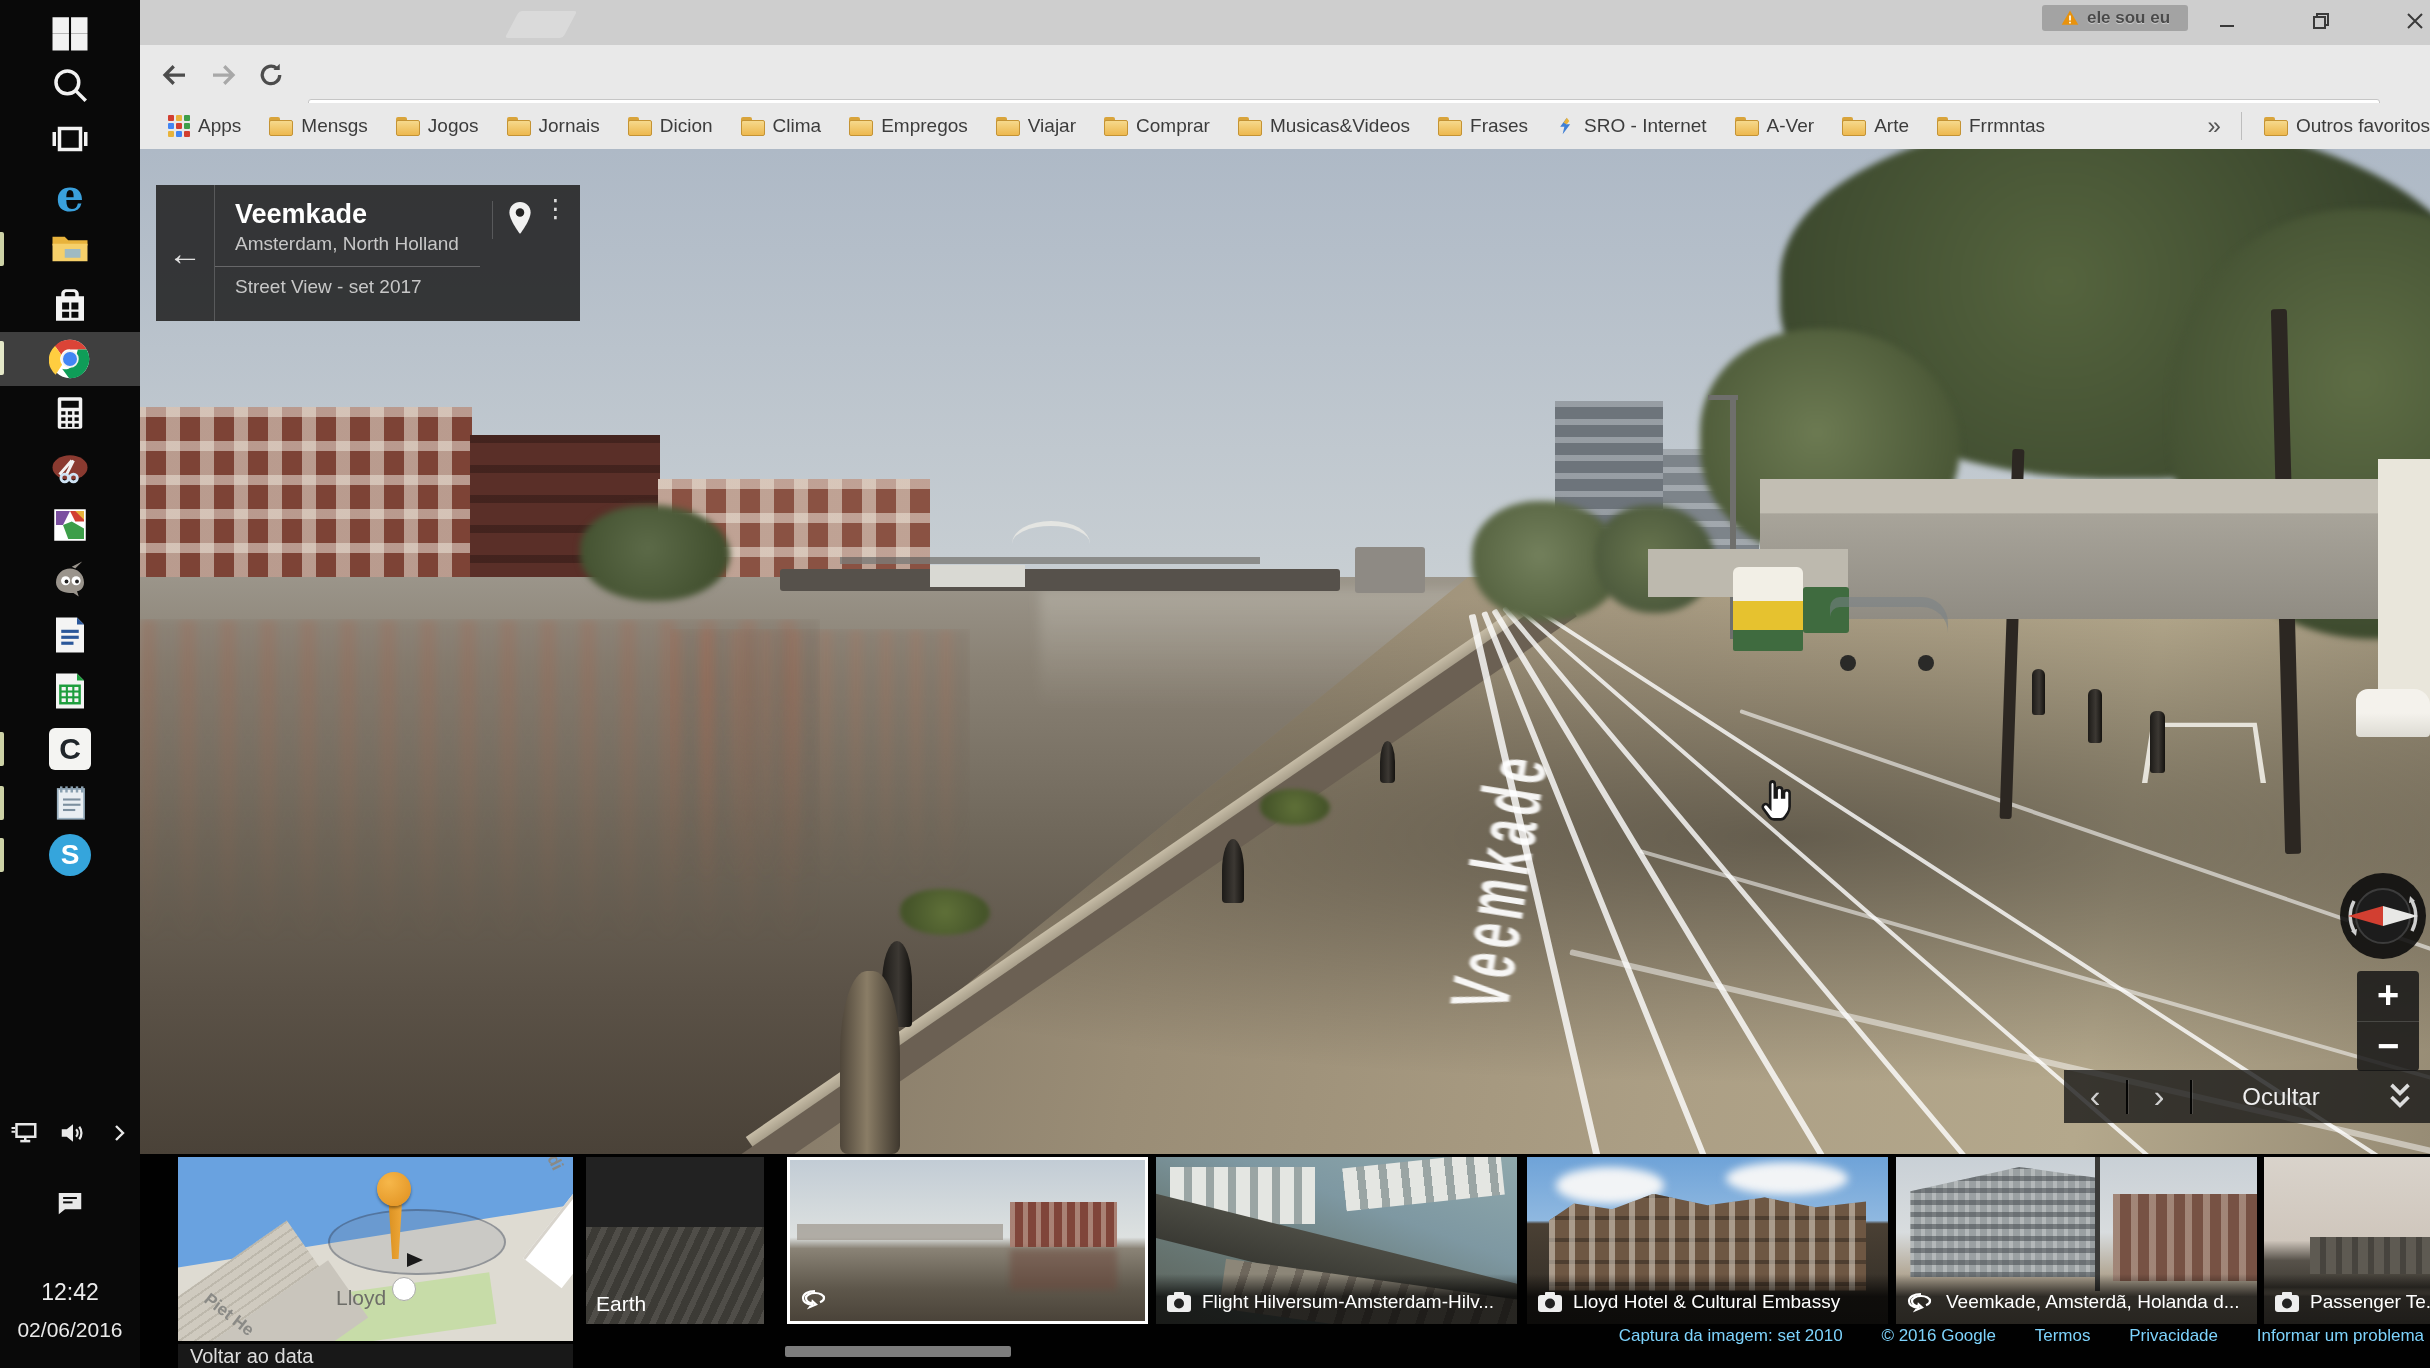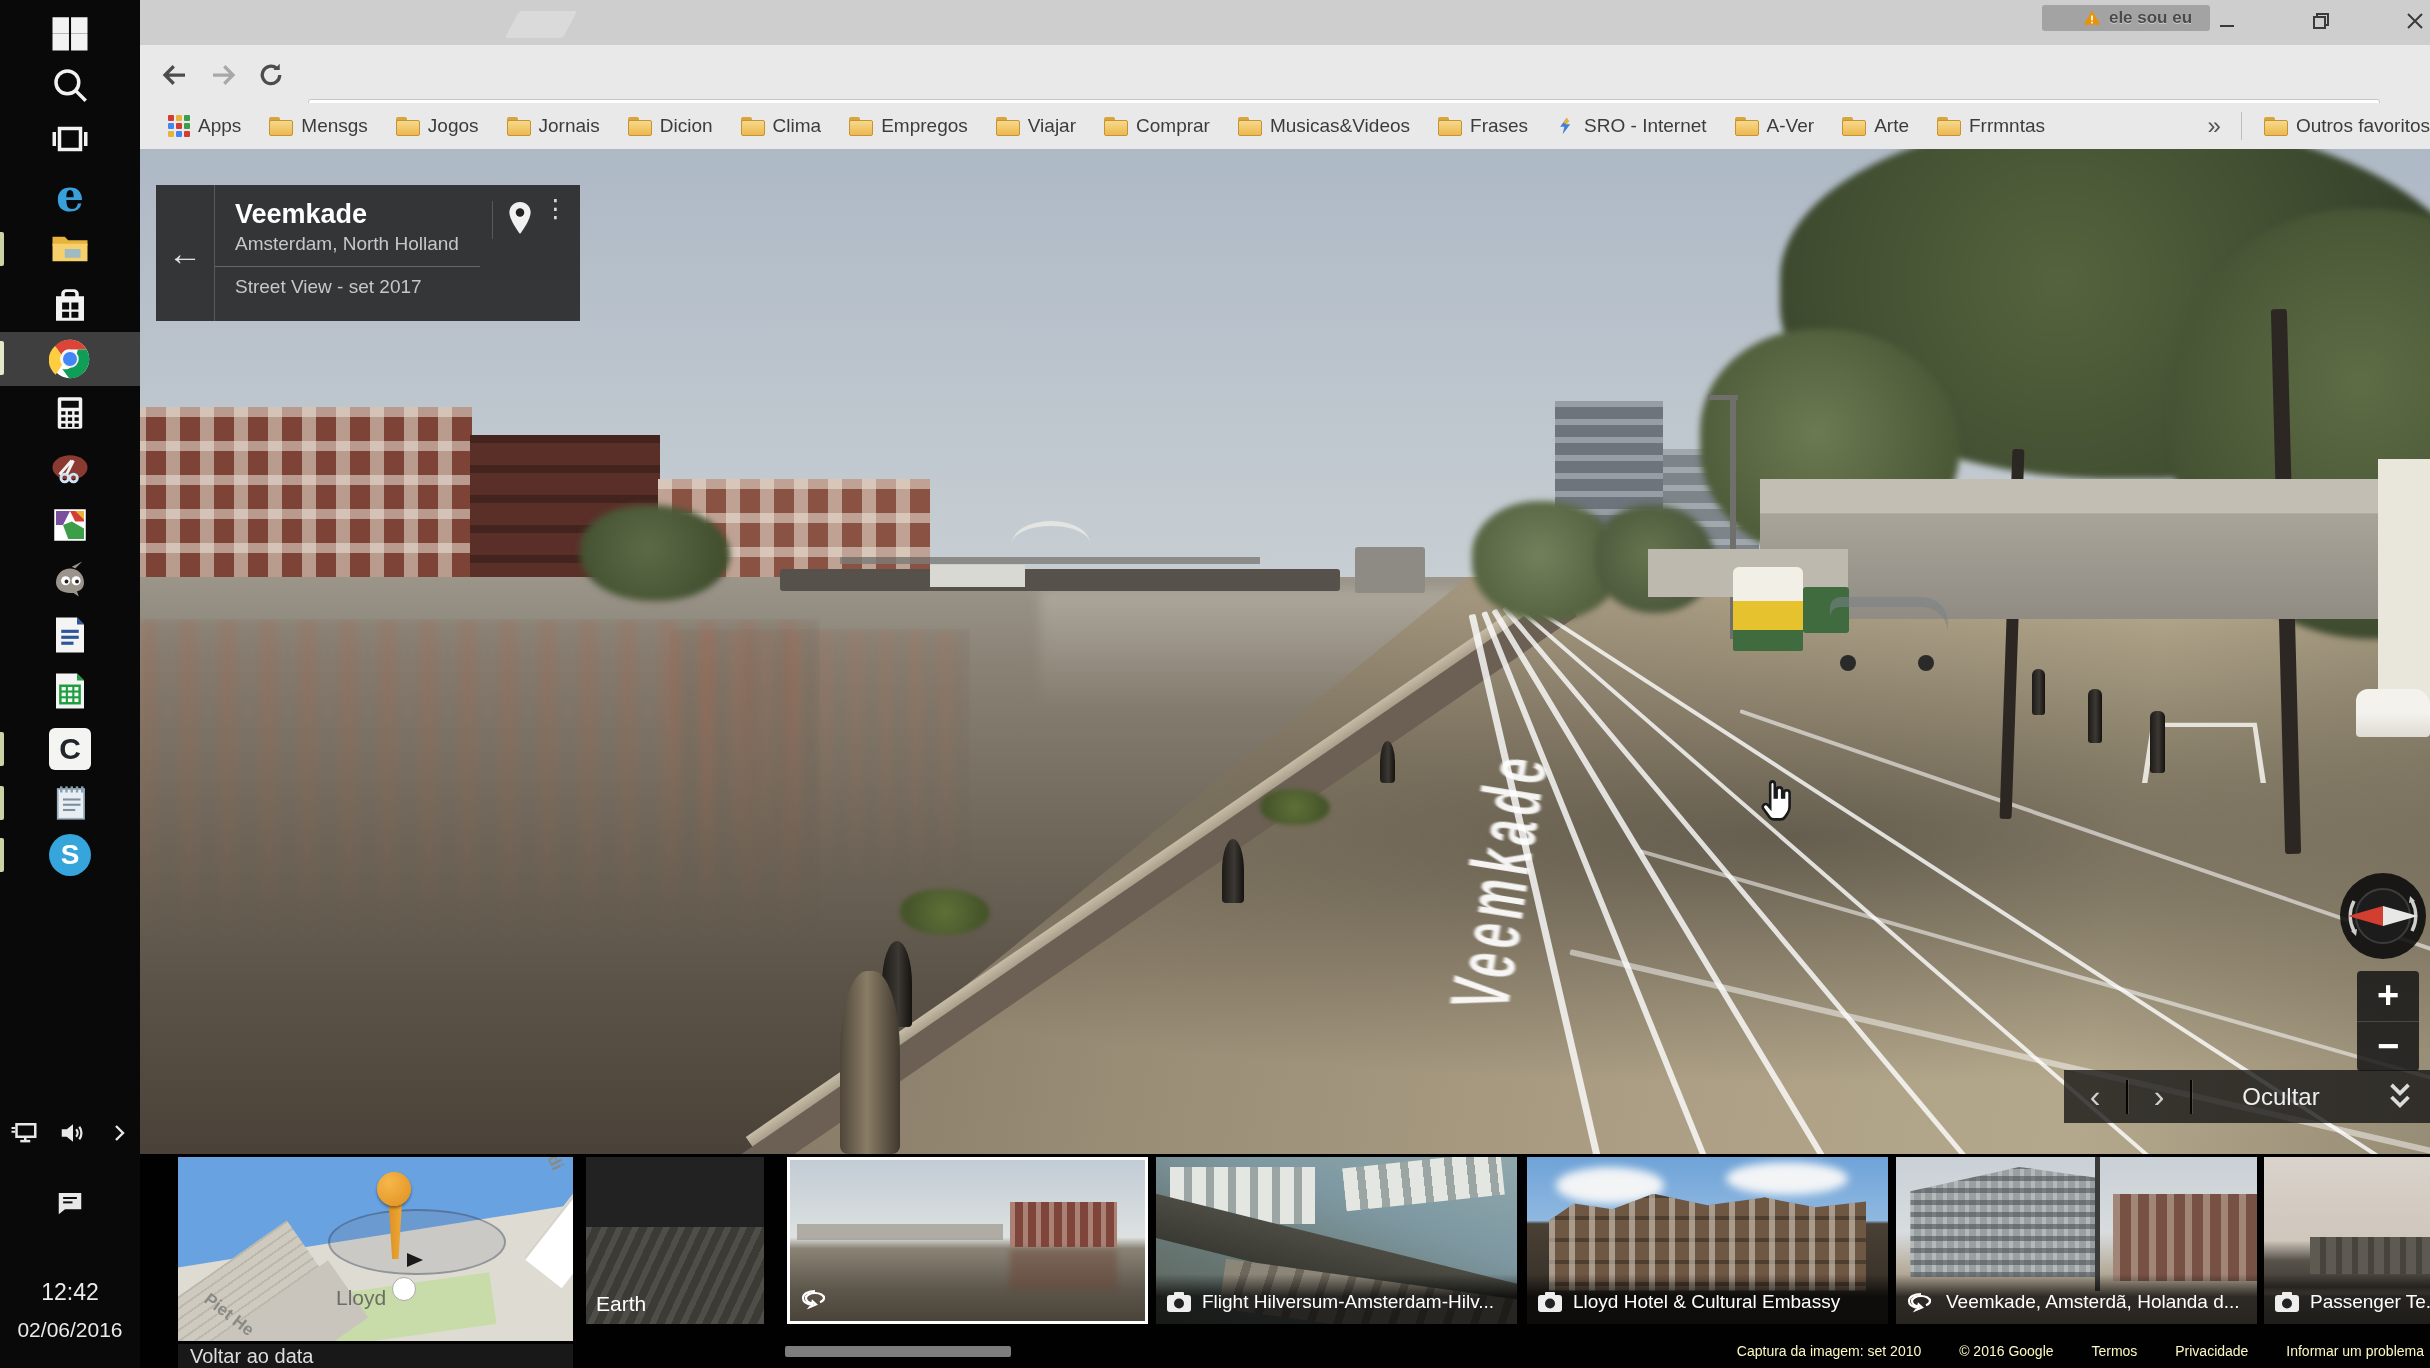--- a/index.html
+++ b/index.html
@@ -20,21 +20,21 @@
 
   
   #browser{position:absolute;left:140px;top:0;width:2290px;height:1368px;background:#e9e9e9;}
   #titlebar{position:absolute;left:0;top:0;width:2290px;height:45px;background:#cecece;}
   #tab{position:absolute;left:22px;top:6px;width:335px;height:39px;background:#f4f5f5;border-radius:9px 9px 0 0;
       box-shadow:0 0 3px rgba(0,0,0,.35);display:flex;align-items:center;padding:0 12px;gap:10px;cursor:pointer;}
   #tab .title{font-size:20px;color:#3b3b3b;white-space:nowrap;overflow:hidden;flex:1;}
   #newtab{position:absolute;left:372px;top:11px;width:58px;height:27px;background:#dadada;transform:skewX(-28deg);border-radius:3px;cursor:pointer;}
   #profile-badge{position:absolute;left:1902px;top:5px;width:146px;height:26px;background:#a3a3a3;border-radius:3px;
       display:flex;align-items:center;justify-content:center;gap:7px;font-size:17px;font-weight:bold;color:#4a4a4a;
-      text-shadow:0 1px 1px rgba(255,255,255,.5);cursor:pointer;padding-left:22px;}
+      text-shadow:0 1px 1px rgba(255,255,255,.5);cursor:pointer;}
   .wbtn{position:absolute;top:0;width:58px;height:42px;display:flex;align-items:center;justify-content:center;cursor:pointer;}
   .wbtn svg{width:24px;height:24px;stroke:#3a3a3a;stroke-width:2;fill:none;}
 
   #toolbar{position:absolute;left:0;top:45px;width:2290px;height:58px;background:#e9e9e9;}
   .navbtn{position:absolute;top:11px;width:42px;height:38px;display:flex;align-items:center;justify-content:center;cursor:pointer;}
   #urlbar{position:absolute;left:168px;top:54px;width:2046px;height:42px;background:#fff;border:1px solid #c6c6c6;border-radius:3px;
       display:flex;align-items:center;padding:0 12px;gap:9px;cursor:text;}
   #urltext{font-size:26px;white-space:nowrap;overflow:hidden;flex:1;}
   #urltext .sch{color:#0b8043;}
   #urltext .host{color:#202020;}
@@ -117,21 +117,21 @@
 
   #cursor{position:absolute;left:1612px;top:628px;width:48px;height:48px;z-index:40;pointer-events:none;}
 
   
   #thumbstrip{position:absolute;left:0;top:1005px;width:2290px;height:214px;background:#010101;}
   .thumb{position:absolute;top:3px;height:167px;overflow:hidden;cursor:pointer;background:#222;}
   .cap{position:absolute;left:0;right:0;bottom:0;height:44px;background:linear-gradient(transparent,rgba(0,0,0,.72) 45%);
       display:flex;align-items:center;gap:10px;padding:6px 10px 0 10px;color:#fff;font-size:19px;white-space:nowrap;overflow:hidden;}
   .cap svg{flex:none;}
   #scrollbar{position:absolute;left:645px;top:192px;width:226px;height:11px;background:#7d7d7d;border-radius:2px;cursor:pointer;}
-  #sv-footer{position:absolute;right:6px;top:189px;font-size:14px;color:#fef9c3;white-space:nowrap;}
+  #sv-footer{position:absolute;right:6px;top:172px;font-size:17px;color:#7dd3fc;white-space:nowrap;}
   #sv-footer span{margin-left:34px;}
   #sv-footer .lnk{cursor:pointer;}
 
   
   #t-map{left:38px;width:395px;background:#dedbd2;height:184px;}
   #map-water{position:absolute;left:0;top:0;width:100%;height:100%;background:#69a2e0;clip-path:polygon(0 0,100% 0,100% 26%,0 60%);}
   #map-road-tr{position:absolute;right:-40px;top:-18px;width:46px;height:150px;background:#fff;border-left:3px solid #d8d4cc;transform:rotate(38deg);}
   #map-green{position:absolute;left:18%;top:72%;width:62%;height:28%;background:#c7dca8;transform:rotate(-8deg);}
   #map-road-bl{position:absolute;left:-30px;bottom:-46px;width:220px;height:70px;background:#c9c5bc;transform:rotate(-35deg);}
   #map-hatch{position:absolute;left:-20px;bottom:-10px;width:170px;height:90px;transform:rotate(-35deg);

